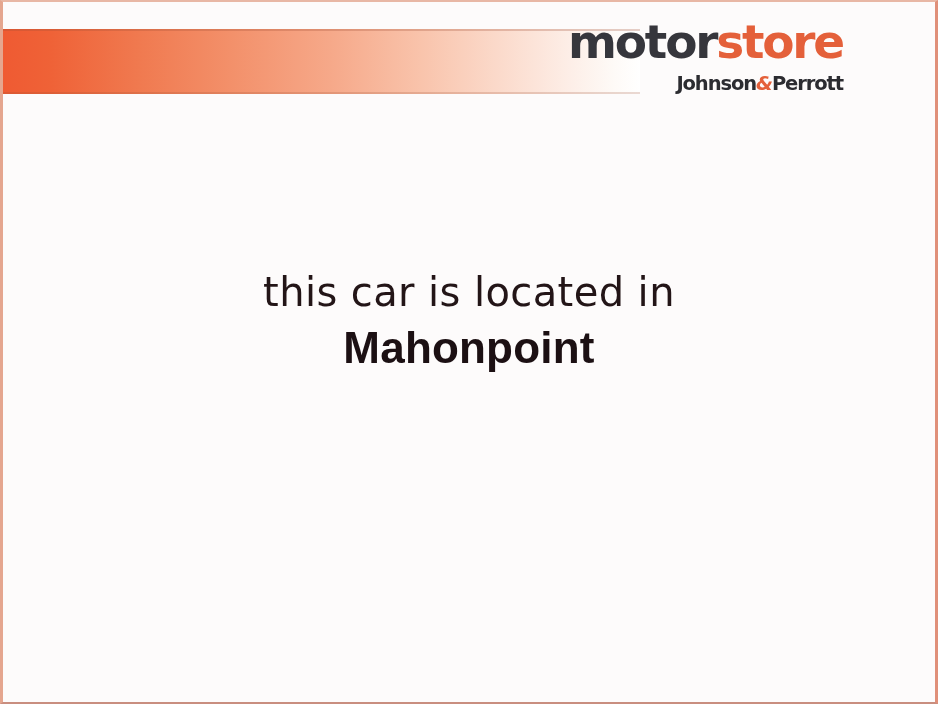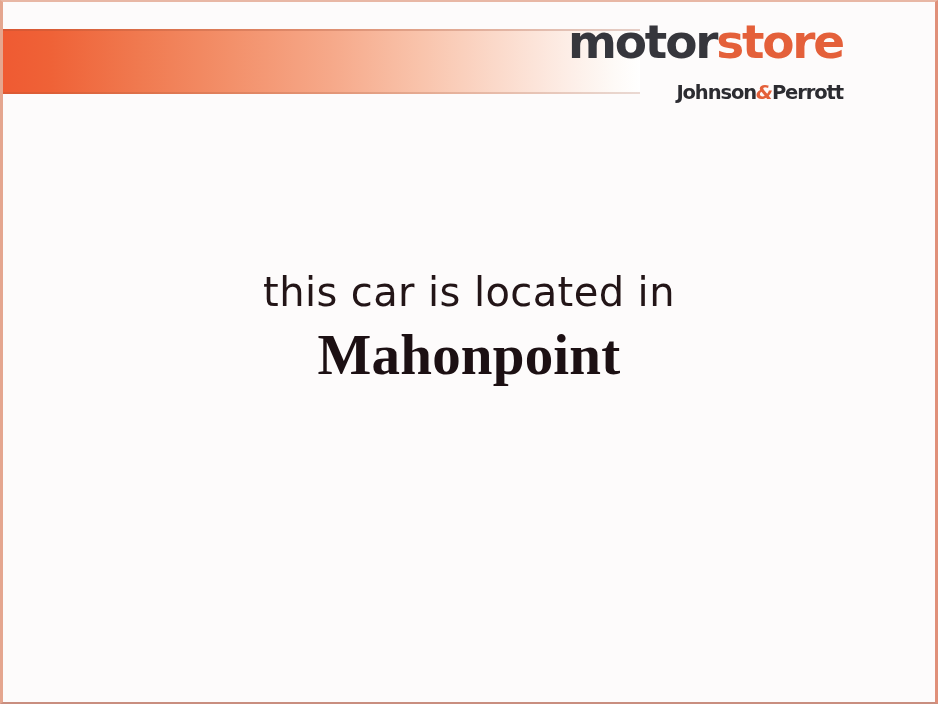--- a/index.html
+++ b/index.html
@@ -90,21 +90,21 @@
 
   .logo-motor {
     color: #36363c;
   }
 
   .logo-store {
     color: #e4603a;
   }
 
   .logo-tagline {
-    margin-top: 18px;
+    margin-top: 9px;
     font-family: "DejaVu Sans", sans-serif;
     font-size: 19.5px;
     font-weight: bold;
     letter-spacing: -1.1px;
     color: #2c2c31;
     white-space: nowrap;
     line-height: 1;
   }
 
   .logo-amp {
@@ -127,22 +127,22 @@
     font-size: 40px;
     font-weight: normal;
     color: #231517;
     letter-spacing: 0.4px;
     line-height: 1.12;
     white-space: nowrap;
   }
 
   .line-location {
     margin-top: 8px;
-    font-family: Liberation Serif, serif;
-    font-size: 57px;
+    font-family: Liberation Sans, sans-serif;
+    font-size: 44px;
     font-weight: bold;
     color: #1c1013;
     letter-spacing: 0.2px;
     line-height: 1.12;
     white-space: nowrap;
   }
 </style>
 </head>
 <body>
 

